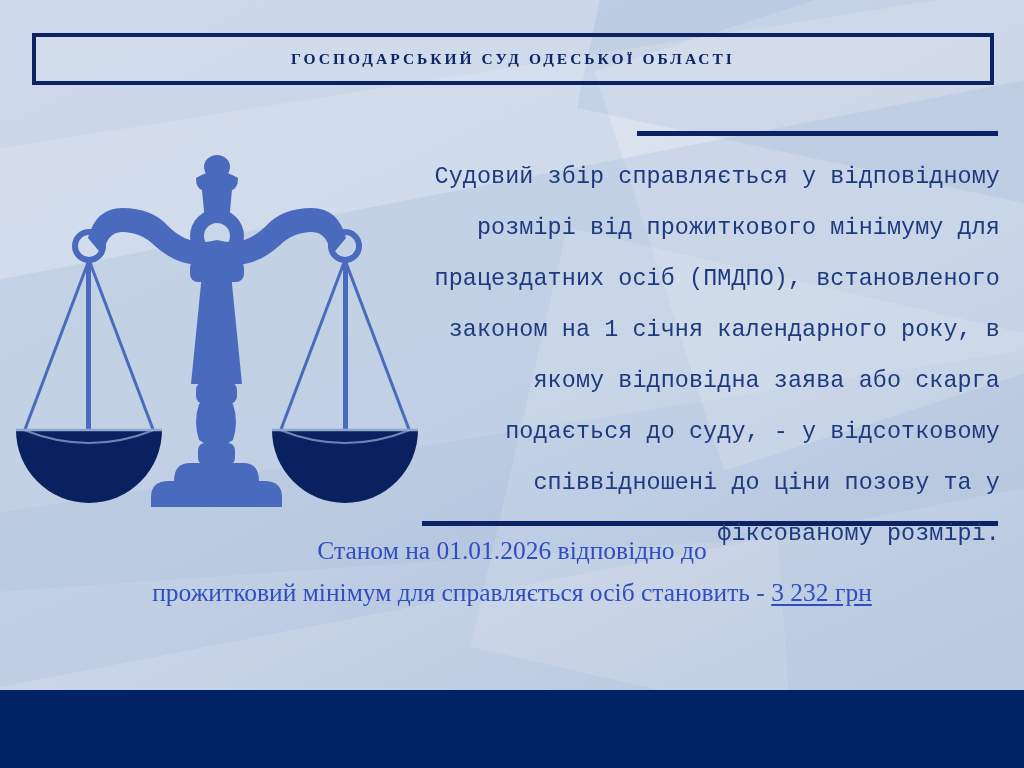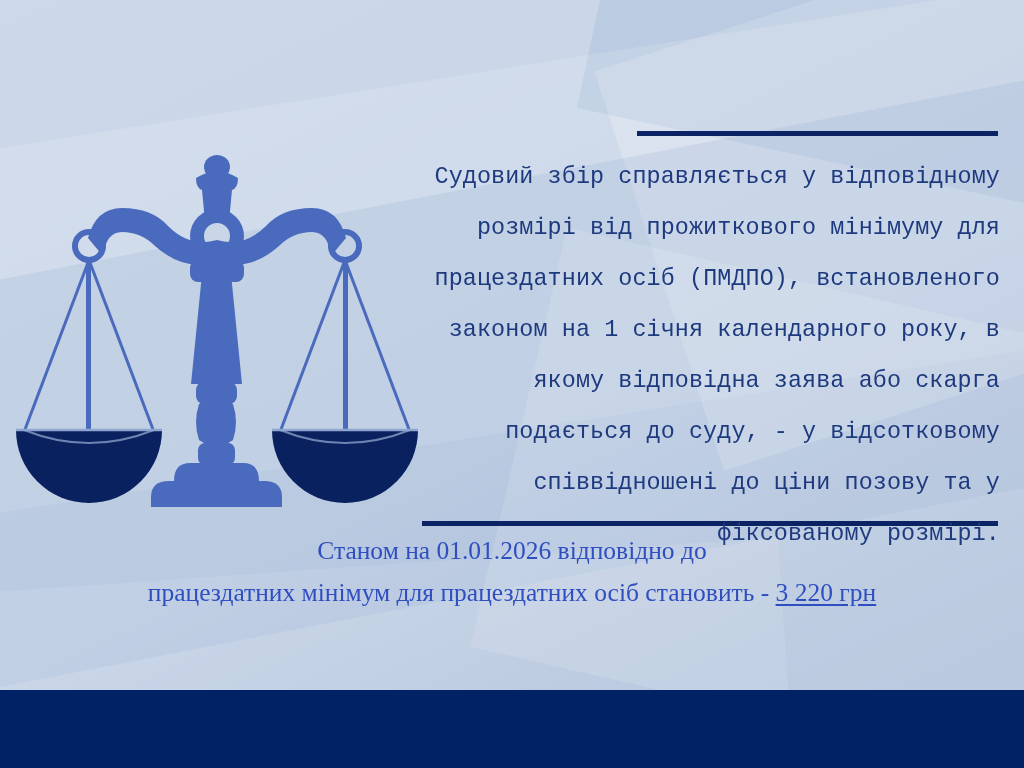--- a/index.html
+++ b/index.html
@@ -180,20 +180,23 @@
 
 <div id="slide">
 
   <div class="deco deco-1"></div>
   <div class="deco deco-2"></div>
   <div class="deco deco-3"></div>
   <div class="deco deco-4"></div>
   <div class="deco deco-5"></div>
   <div class="deco deco-6"></div>
 
+  <div id="title-box">
+    <span id="title-text">ГОСПОДАРСЬКИЙ СУД ОДЕСЬКОЇ ОБЛАСТІ</span>
+  </div>
 
   <div class="rule" id="rule-top"></div>
   <div class="rule" id="rule-mid"></div>
 
   <div id="scales">
     <svg viewBox="0 0 420 372" width="420" height="372" xmlns="http://www.w3.org/2000/svg">
       <g>
 
         <path d="M145 355 q0 -16 18 -16 h95 q18 0 18 16 v10 h-131 z" fill="#4a6bbd"></path>
         <path d="M168 339 q0 -18 16 -18 h53 q16 0 16 18 v2 h-85 z" fill="#4a6bbd"></path>
@@ -249,18 +252,18 @@
         <path d="M266 288 h146" stroke="#8fa6cf" stroke-width="2.5" fill="none"></path>
         <path d="M274 288 q65 26 130 0" stroke="#8fa6cf" stroke-width="2" fill="none" opacity="0.75"></path>
       </g>
     </svg>
   </div>
 
   <div id="main-paragraph">Судовий збір справляється у відповідному розмірі від прожиткового мінімуму для працездатних осіб (ПМДПО), встановленого законом на 1 січня календарного року, в якому відповідна заява або скарга подається до суду, - у відсотковому співвідношені до ціни позову та у фіксованому розмірі.</div>
 
   <div id="bottom-block">
     <span class="bline">Станом на 01.01.2026 відповідно до</span>
-    <span class="bline"><span>працездатних мінімум для працездатних осіб становить - </span><span id="amount-value">3 220 грн</span></span>
+    <span class="bline"><span>прожитковий мінімум для справляється осіб становить - </span><span id="amount-value">3 232 грн</span></span>
   </div>
 
   <div id="footer-band"></div>
 
 </div>
 
 </body></html>

